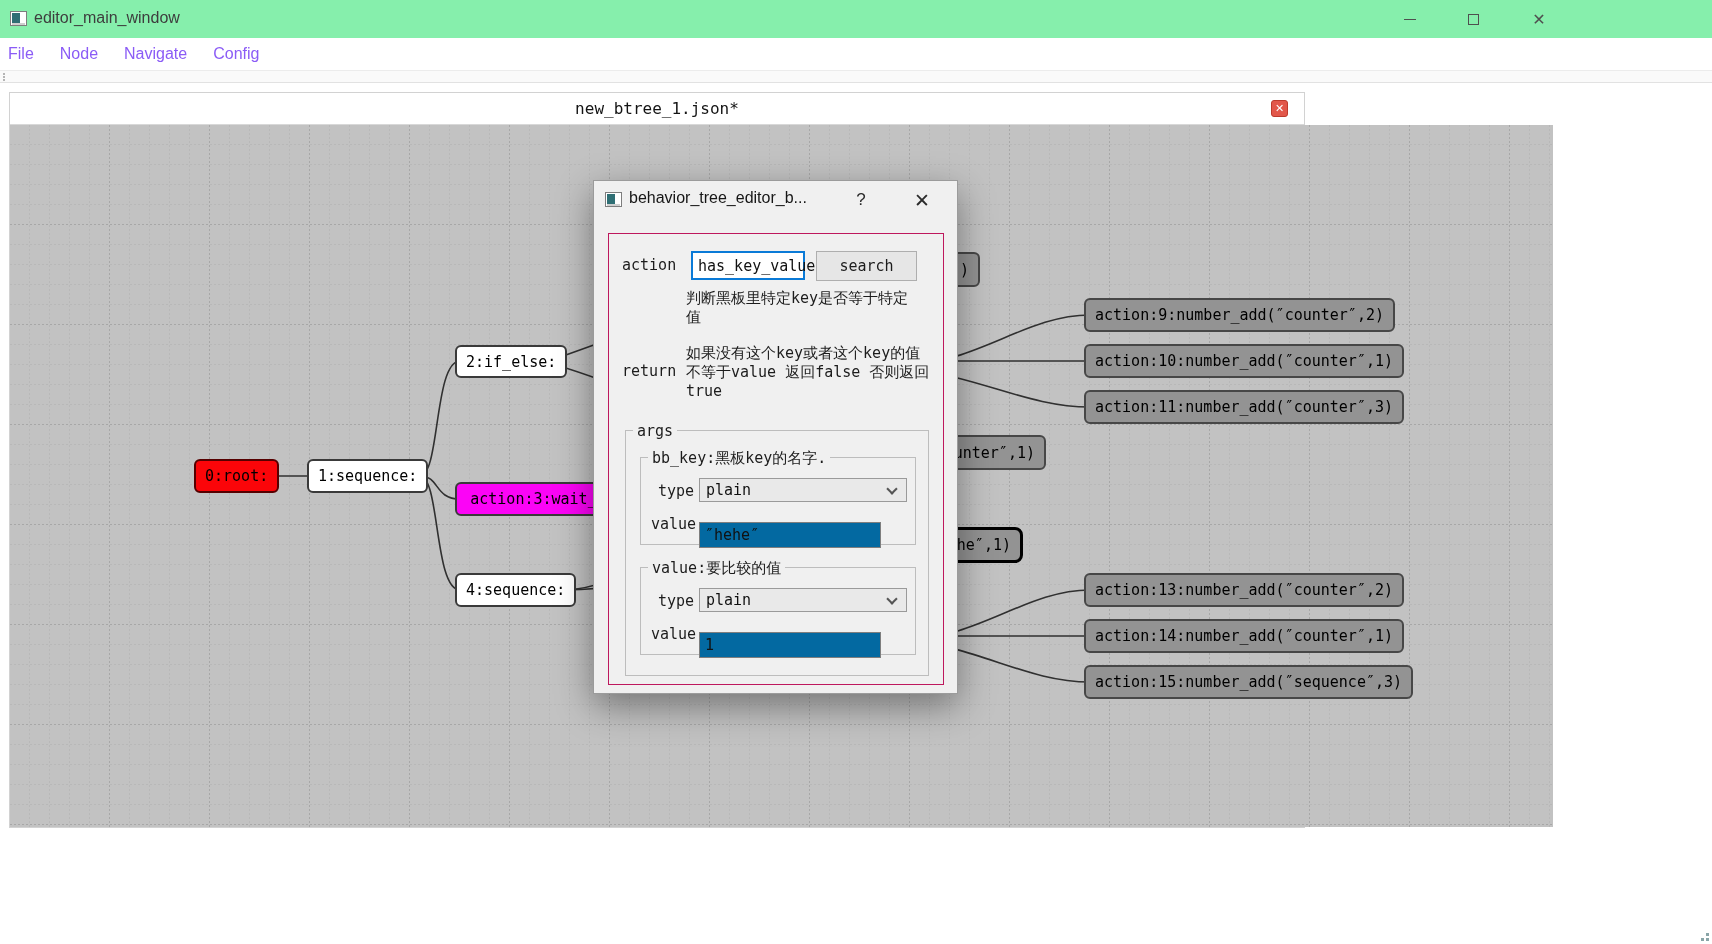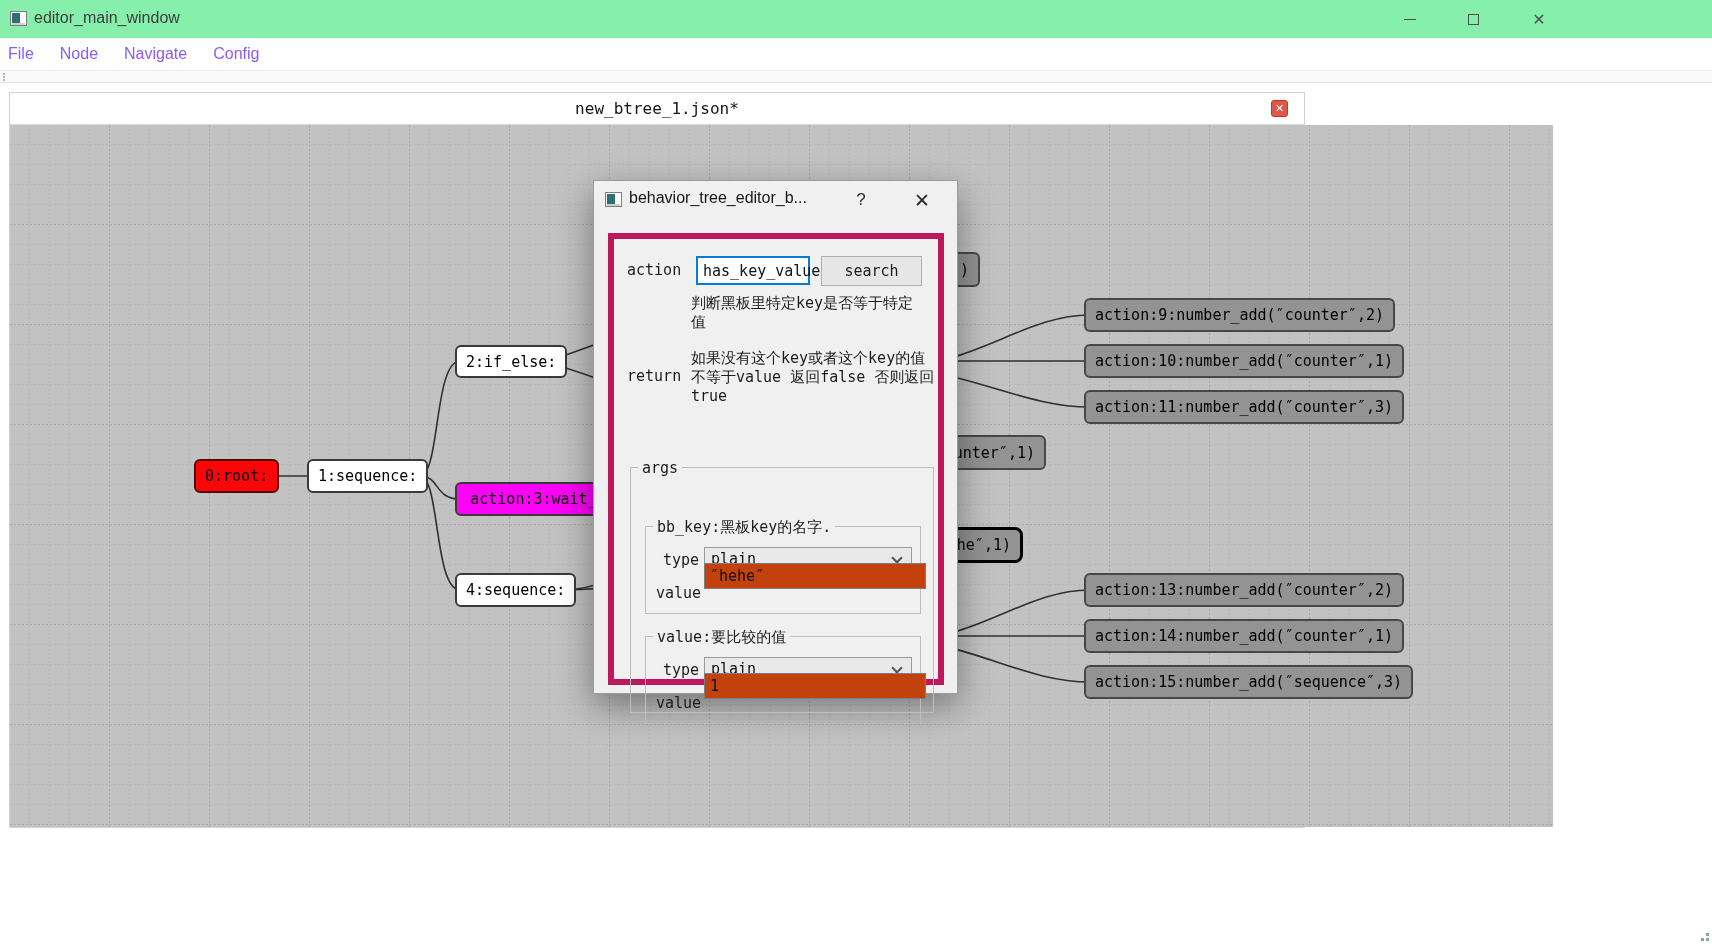--- a/index.html
+++ b/index.html
@@ -51,39 +51,39 @@
   
   .dialog { position:absolute; left:593px; top:180px; width:365px; height:514px; background:#f0f0f0; z-index:20;
             border:1px solid #9b9b9b; box-shadow:0 12px 34px rgba(0,0,0,.4); }
   .dlg-titlebar { position:absolute; left:0; top:0; width:100%; height:38px; background:#f0f0f0; }
   .dlg-icon { left:11px; top:11px; }
   .dlg-title { position:absolute; left:35px; top:8px; font-size:16px; color:#161616; }
   .dlg-help { position:absolute; left:254px; top:6px; width:26px; height:26px; display:flex; align-items:center; justify-content:center;
               font-size:17px; color:#2b2b2b; }
   .dlg-close { position:absolute; left:314px; top:5px; width:28px; height:28px; display:flex; align-items:center; justify-content:center;
                font-size:19px; color:#2b2b2b; }
-  .dlg-frame { position:absolute; left:14px; top:52px; width:336px; height:452px; border:6px solid #be185d; }
+  .dlg-frame { position:absolute; left:14px; top:52px; width:336px; height:452px; border:1px solid #be185d; }
   .dlg-frame .lbl { position:absolute; font-size:15px; color:#1c1c1c; }
   .action-input { position:absolute; left:82px; top:17px; width:114px; height:29px; background:#fff; border:2px solid #0a7ad7;
                   font-size:15px; color:#111; display:flex; align-items:center; padding-left:5px; }
   .search-btn { position:absolute; left:207px; top:17px; width:101px; height:30px; background:#e6e6e6; border:1px solid #aeaeae;
                 font-size:15px; color:#1c1c1c; display:flex; align-items:center; justify-content:center; }
   .desc { position:absolute; font-size:15px; line-height:19px; color:#1c1c1c; word-break:break-word; }
   .action-desc { left:77px; top:55px; width:236px; }
   .return-desc { left:77px; top:110px; width:247px; }
-  .groupbox { position:absolute; border:1px solid #bdbdbd;margin-top:32px; }
+  .groupbox { position:absolute; border:1px solid #bdbdbd; }
   .groupbox > .legend { position:absolute; top:-9px; left:7px; background:#f0f0f0; padding:0 4px; font-size:15px; color:#1c1c1c; white-space:nowrap; }
   .args-box { left:16px; top:196px; width:304px; height:246px; }
   .grp { left:14px; width:276px; height:88px; }
   .grp1 { top:26px; } .grp2 { top:136px; }
   .combo { position:absolute; left:58px; top:20px; width:208px; height:24px; background:#e9e9e9; border:1px solid #9a9a9a;
            font-size:15px; color:#111; display:flex; align-items:center; padding-left:6px; }
   .combo .chev { position:absolute; right:10px; top:6px; width:8px; height:8px; border-right:2px solid #555; border-bottom:2px solid #555;
                  transform:rotate(45deg); }
-  .txt-input { position:absolute; left:58px; top:36px; width:222px; height:26px; background:#c2410c; border:1px solid #7e7e7e;
+  .txt-input { position:absolute; left:58px; top:64px; width:182px; height:26px; background:#0369a1; border:1px solid #7e7e7e;
                font-size:15px; color:#111; display:flex; align-items:center; padding-left:5px; }
 
   .resize-grip { position:absolute; right:3px; bottom:3px; width:12px; height:12px; }
   .resize-grip i { position:absolute; width:3px; height:3px; background:#8aa5a8; }
 </style>
 </head>
 <body>
 
 <div class="titlebar">
   <span class="app-icon main-icon">

